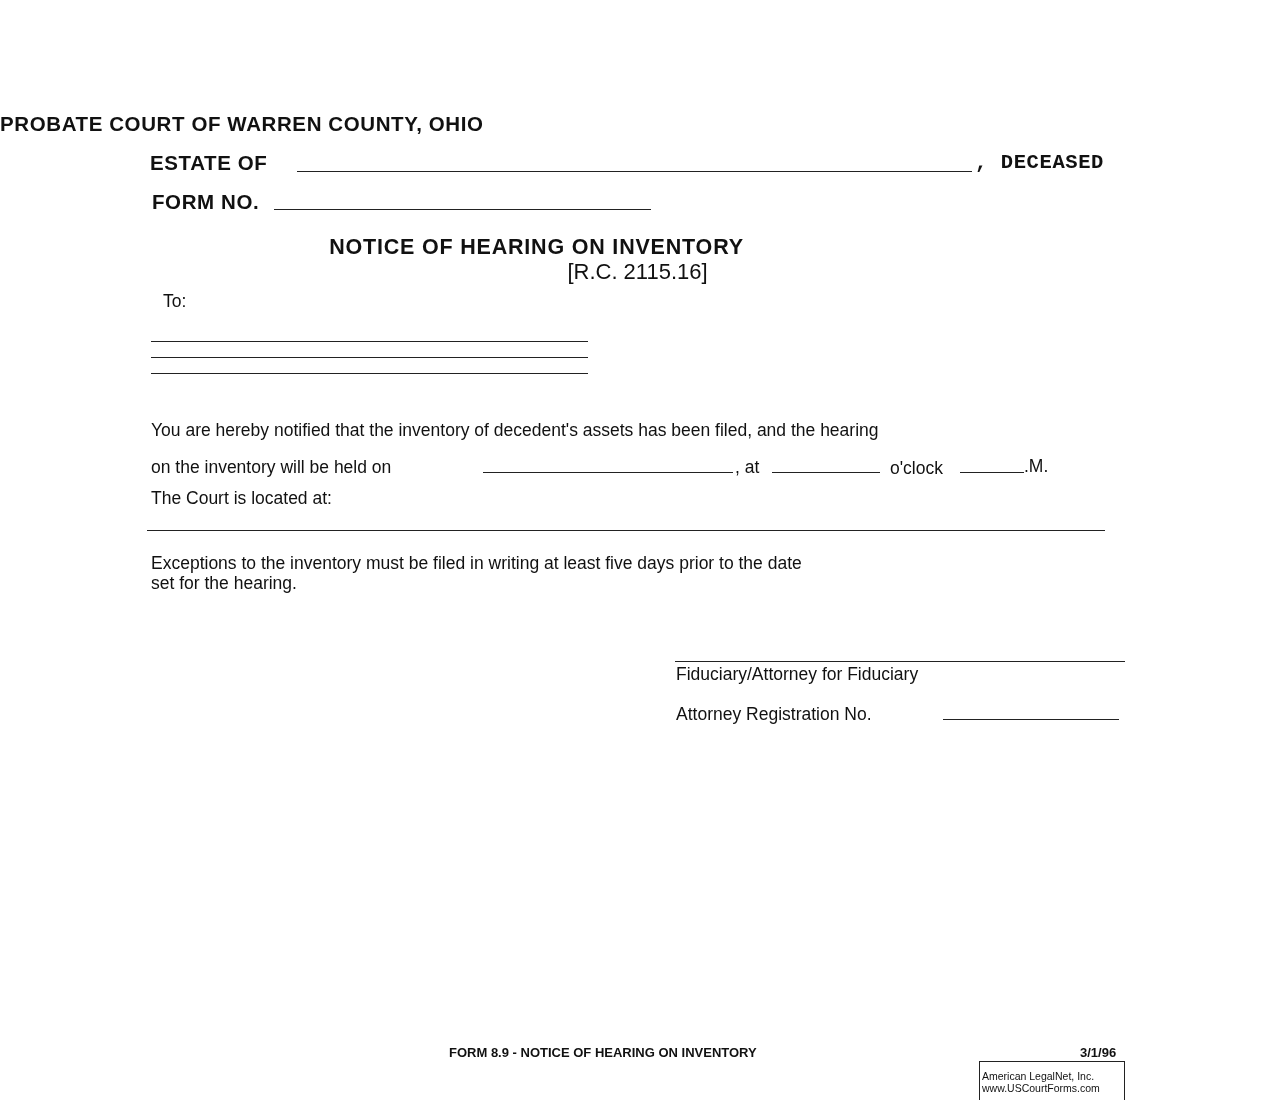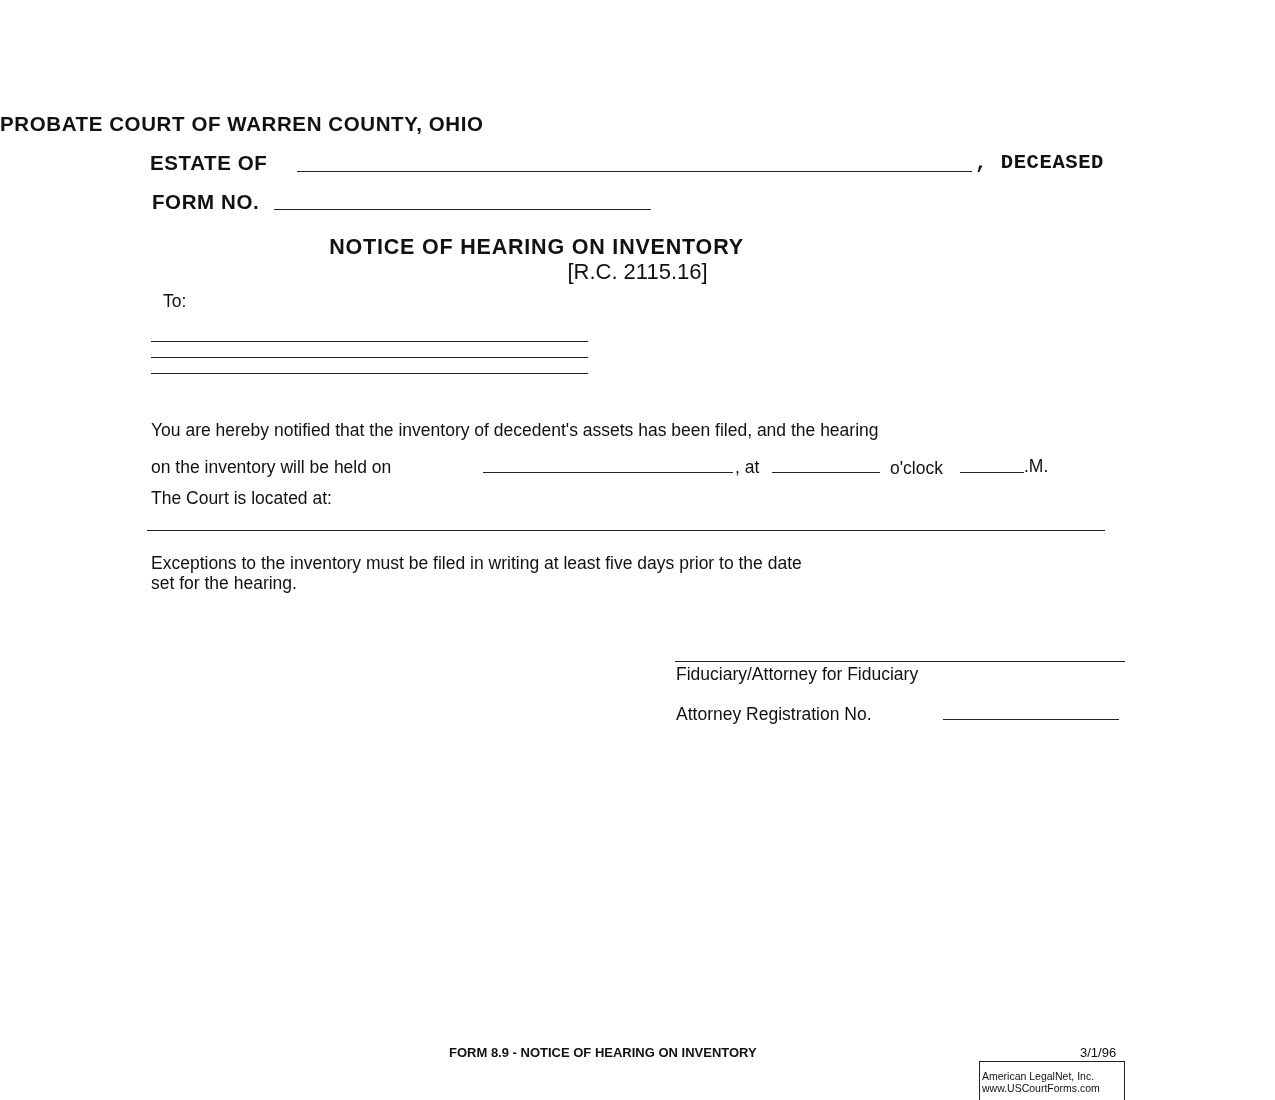--- a/index.html
+++ b/index.html
@@ -11,21 +11,21 @@
   .court { top:112px; left:0; width:1263px; font-size:20.5px; letter-spacing:0.6px; }
   .estate { top:151px; left:150px; font-size:20.5px; letter-spacing:0.6px; }
   .deceased { top:151px; left:975px; font-size:20.5px; letter-spacing:0.6px;font-family:Liberation Mono, monospace; }
   .caseno { top:190px; left:152px; font-size:20.5px; letter-spacing:0.6px; }
   .title { top:235px; left:0; width:1073px; text-align:center; font-size:21.5px; letter-spacing:0.8px; }
   .rc { top:259px; left:0; width:1275px; text-align:center; font-size:22px; }
   .to { top:291px; left:163px; font-size:17.5px; }
   .para { left:151px; font-size:17.5px; }
   .sig { left:676px; font-size:17.5px;text-align:center; }
   .footer-form { top:1045px; left:449px; font-size:13px; font-weight:bold; }
-  .footer-date { top:1045px; left:1080px; font-size:13px; font-weight:normal; }
+  .footer-date { top:1045px; left:1080px; font-size:13px; font-weight:bold; }
   .credit { top:1061px; left:979px; width:146px; border:1px solid #222; font-size:10.5px; line-height:12px; padding:8px 2px; box-sizing:border-box; }
   .credit div { white-space:nowrap; }
 </style>
 </head>
 <body>
 
 <div class="abs court bold">PROBATE COURT OF WARREN COUNTY, OHIO</div>
 
 <div class="abs estate bold">ESTATE OF</div>
 <div class="line" style="top:171px;left:297px;width:675px;"></div>

